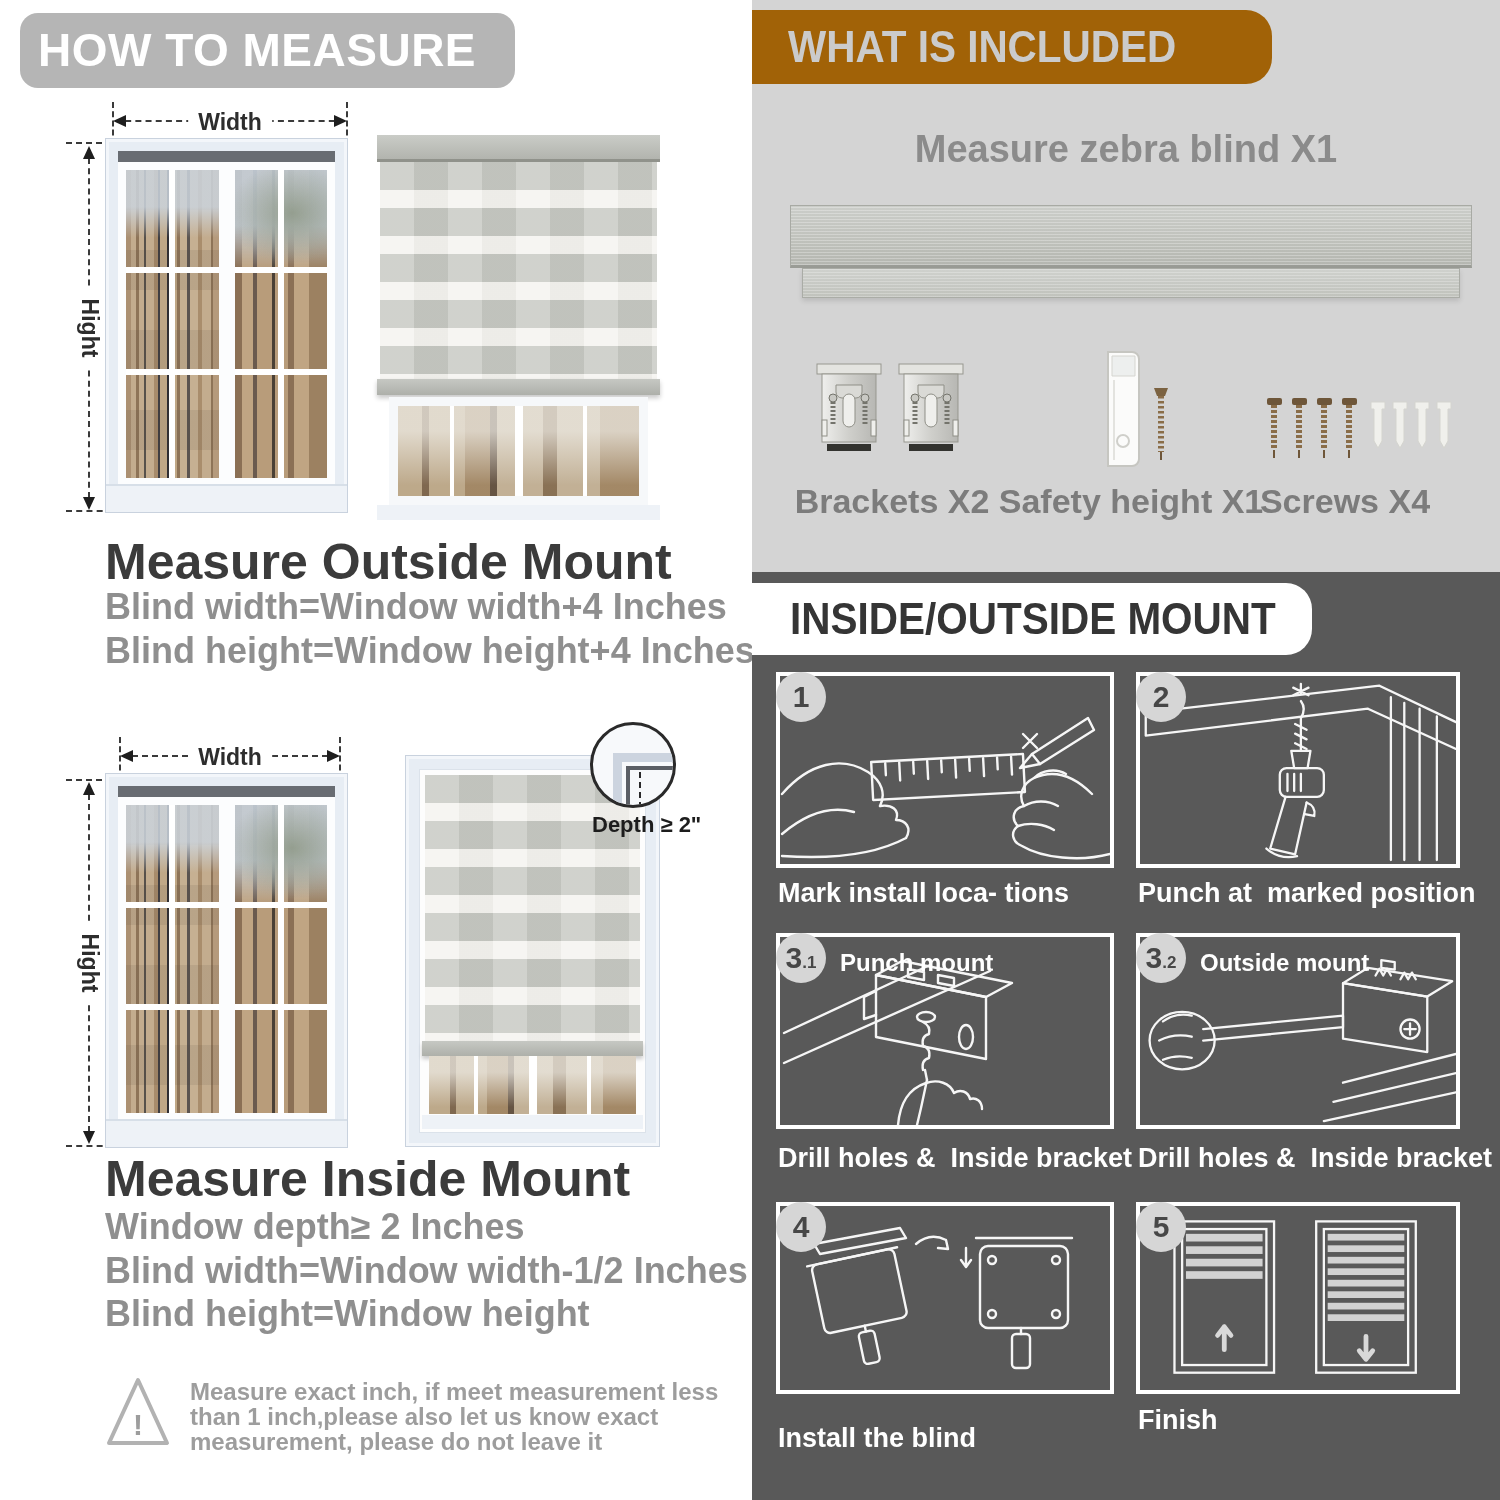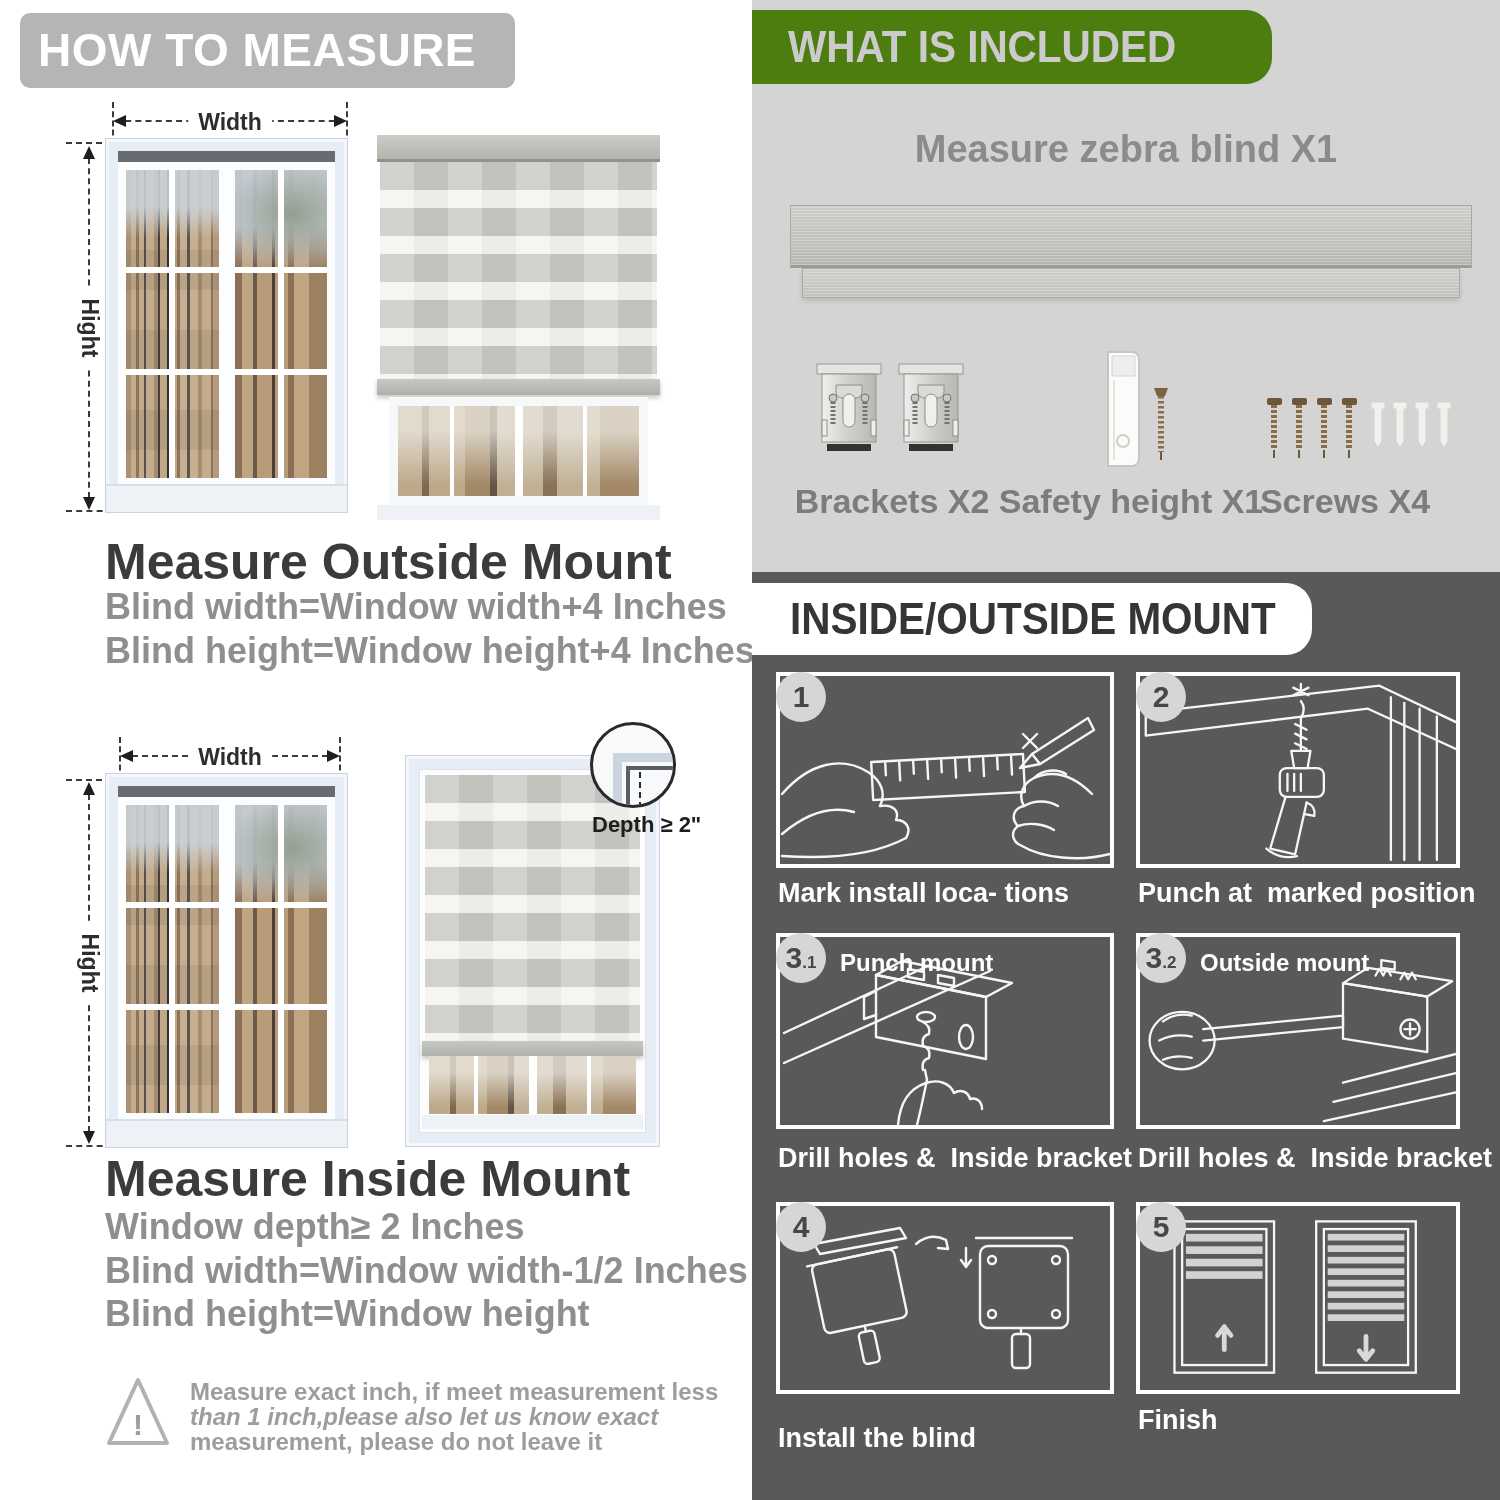--- a/index.html
+++ b/index.html
@@ -1,23 +1,23 @@
 <!DOCTYPE html>
 <html><head>
 <meta charset="utf-8">
 <style>
   html,body{margin:0;padding:0;background:#fff;}
   .canvas{position:relative;width:1500px;height:1500px;overflow:hidden;background:#ffffff;
           font-family:"Liberation Sans",sans-serif;}
 
   
   .banner-htm{position:absolute;left:20px;top:13px;width:495px;height:75px;background:#b5b5b5;
-    border-radius:10px;color:#ffffff;font-size:46px;font-weight:bold;line-height:75px;
+    border-radius:18px;color:#ffffff;font-size:46px;font-weight:bold;line-height:75px;
     padding-left:18px;letter-spacing:.5px;box-sizing:border-box;}
-  .banner-wii{position:absolute;left:0;top:10px;width:520px;height:74px;background:#4d7c0f;
+  .banner-wii{position:absolute;left:0;top:10px;width:520px;height:74px;background:#a16207;
     border-radius:0 26px 26px 0;color:#cbcbcb;font-size:44px;font-weight:bold;line-height:74px;
     padding-left:36px;box-sizing:border-box;white-space:nowrap;}
   .banner-iom{position:absolute;left:0;top:11px;width:560px;height:72px;background:#ffffff;
     border-radius:0 26px 26px 0;color:#353535;font-size:44px;font-weight:bold;line-height:72px;
     padding-left:38px;box-sizing:border-box;white-space:nowrap;}
   .banner-wii span,.banner-iom span{display:inline-block;transform:scaleX(.92);transform-origin:left center;}
 
   
   .heading{position:absolute;left:105px;font-size:50px;font-weight:bold;color:#3b3b3b;white-space:pre;}
   .fline{position:absolute;left:105px;font-size:36px;font-weight:bold;color:#8f8f8f;white-space:pre;}
@@ -259,21 +259,21 @@
   <div class="fline" style="top:1250px;">Blind width=Window width-1/2 Inches</div>
   <div class="fline" style="top:1293px;">Blind height=Window height</div>
 
   <div class="warn-tri">
     <svg width="68" height="76" viewBox="0 0 68 76">
       <path d="M34,6 L63,69 L5,69 Z" fill="none" stroke="#b2b2b2" stroke-width="4" stroke-linejoin="round"></path>
       <text x="34" y="61" text-anchor="middle" font-size="30" font-weight="bold" fill="#9d9d9d" font-family="Liberation Sans, sans-serif">!</text>
     </svg>
   </div>
   <div class="warn-line" style="top:1378px;">Measure exact inch, if meet measurement less</div>
-  <div class="warn-line" style="top:1403px;font-style:italic;">than 1 inch,please also let us know exact</div>
+  <div class="warn-line" style="top:1403px;">than 1 inch,please also let us know exact</div>
   <div class="warn-line" style="top:1428px;">measurement, please do not leave it</div>
 
   <div class="sec-included">
     <div class="banner-wii">
       <span>WHAT IS INCLUDED</span>
     </div>
 
     <div class="stylish-label">Measure zebra blind X1</div>
     <div class="headrail-main"></div>
     <div class="headrail-sub"></div>

